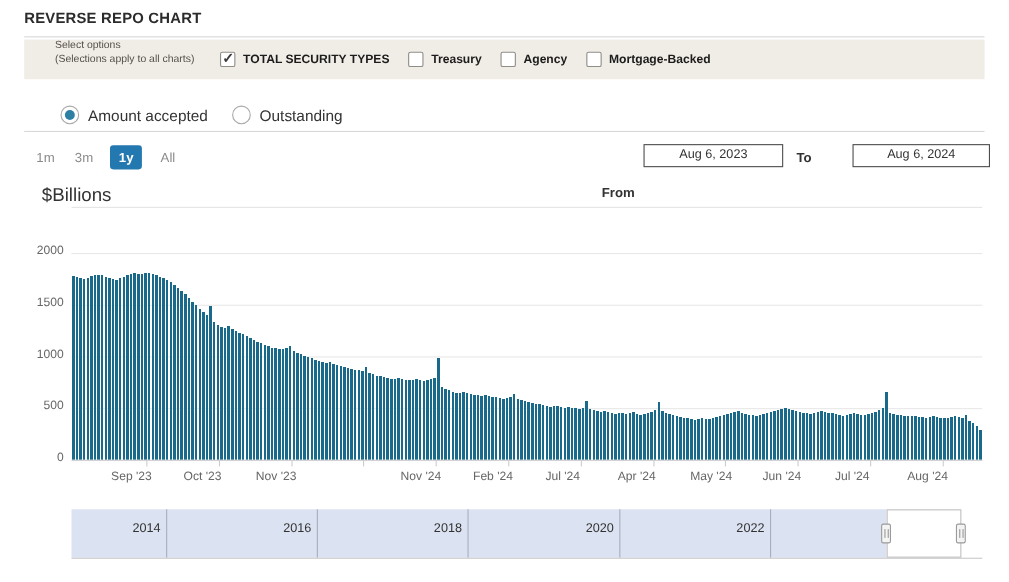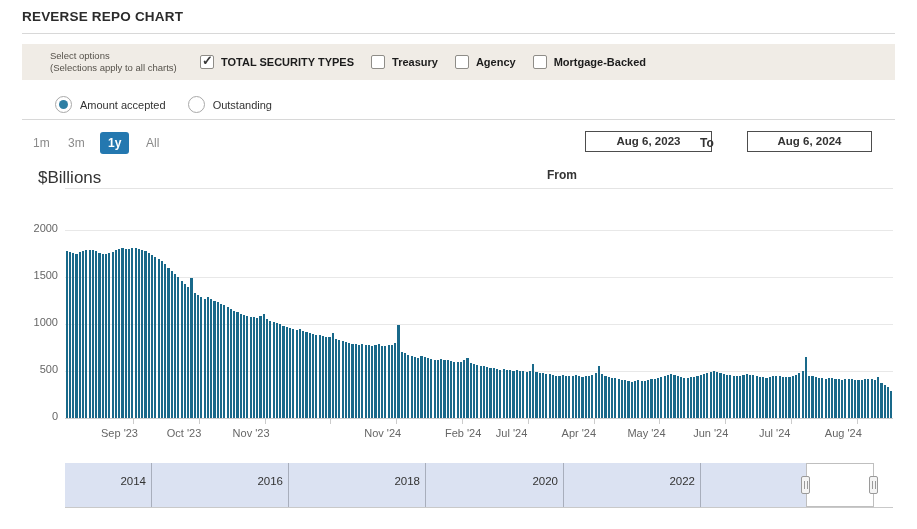--- a/index.html
+++ b/index.html
@@ -6,43 +6,43 @@
   html,body { background:#fff; }
   body { font-family: "Liberation Sans", sans-serif; color:#333; }
   .page { position:relative; width:917px; height:529px; background:#fff; overflow:hidden; }
 
   .title { position:absolute; left:22px; top:9px; font-size:13.5px; font-weight:bold; letter-spacing:.2px; color:#2b2b2b; }
   .rule { position:absolute; left:22px; width:873px; height:1px; background:#d8d8d8; }
   .rule.under-title { top:33px; }
   .rule.under-radios { top:119px; }
 
   
-  .options-bar { position:absolute; left:22px; top:44px; width:873px; height:36px; background:#f0ece6; display:flex; align-items:center; }
+  .options-bar { position:absolute; left:22px; top:36px; width:873px; height:36px; background:#f0ece6; display:flex; }
   .select-options { margin-left:28px; font-size:9.5px; color:#55514a; line-height:1.25; width:140px; }
   .cb-group { display:flex; align-items:center; margin-left:10px; gap:17px; }
   .cb { display:flex; align-items:center; gap:7px; cursor:pointer; }
   .cb .box { width:14px; height:14px; background:#fff; border:1px solid #8f8d88; border-radius:2px; position:relative; }
   .cb .box .mark { display:none; position:absolute; left:1px; top:-3px; font-size:13px; font-weight:bold; color:#3a3a3a; }
   .cb .box.checked .mark { display:block; }
   .cb .cb-label { font-size:11px; font-weight:bold; color:#1c1c1c; }
 
   
   .radio-row { position:absolute; left:55px; top:96px; display:flex; align-items:center; gap:22px; }
   .radio { display:flex; align-items:center; gap:8px; cursor:pointer; }
   .radio .circ { width:17px; height:17px; border-radius:50%; border:1px solid #a9a9a9; background:#fff; position:relative; }
   .radio .circ .dot { display:none; position:absolute; left:3px; top:3px; width:9px; height:9px; border-radius:50%; background:#2e7fa4; }
   .radio .circ.selected .dot { display:block; }
-  .radio .radio-label { font-size:11px; color:#333; }
+  .radio .radio-label { font-size:14px; color:#333; }
 
   
   .range-row { position:absolute; left:0; top:128px; width:917px; height:28px; }
   .range-btn { position:absolute; top:4px; font-size:12px; color:#8a8a8a; cursor:pointer; padding:4px 6px; }
   .range-btn.selected { background:#2478b0; color:#fff; font-weight:bold; border-radius:3px; padding:4px 8px; }
   .date-label { position:absolute; top:8px; font-size:12px; font-weight:bold; color:#333; }
-  .date-input { position:absolute; top:3px; height:21px; background:#fff; border:1px solid #4d4d4d; font-size:11.5px; color:#333; text-align:center; line-height:19px; cursor:text;font-weight:bold; }
+  .date-input { position:absolute; top:3px; height:21px; background:#fff; border:1px solid #4d4d4d; font-size:11.5px; color:#333; text-align:center; line-height:19px; cursor:text; }
 
   
   .y-axis-title { position:absolute; left:38px; top:168px; font-size:17px; color:#333; }
   .plot { position:absolute; left:65px; top:188px; width:828px; height:229px; border-top:1px solid #e4e4e4; }
   .gridline { position:absolute; left:0; width:828px; height:1px; background:#e8e8e8; }
   .axis-line { position:absolute; left:0; top:229px; width:828px; height:1px; background:#cccccc; }
   .ytick { position:absolute; width:42px; text-align:right; font-size:11px; color:#666; }
   .xtick-mark { position:absolute; top:229px; width:1px; height:6px; background:#ccc; }
   .xlabel { position:absolute; top:238px; width:64px; margin-left:-32px; text-align:left; font-size:11px; color:#666; }
   #bars-svg { position:absolute; left:0; top:0; shape-rendering:crispEdges; }
@@ -110,22 +110,22 @@
   <div class="rule under-radios"></div>
 
   <div class="range-row">
     <span class="range-btn" style="left:27px;">1m</span>
     <span class="range-btn" style="left:62px;">3m</span>
     <span class="range-btn selected" style="left:100px;">1y</span>
     <span class="range-btn" style="left:140px;">All</span>
 
     <span class="date-label" style="left:547px;margin-top:32px;">From</span>
     <div class="date-input" style="left:585px; width:127px;">Aug 6, 2023</div>
-    <span class="date-label" style="left:700px;">To</span>
-    <div class="date-input" style="left:747px; width:125px;">Aug 6, 2024</div>
+    <span class="date-label" style="left:724px;">To</span>
+    <div class="date-input" style="left:775px; width:125px;">Aug 6, 2024</div>
   </div>
 
   <div class="y-axis-title">$Billions</div>
 
   <div class="plot">
     <div id="gridlines">
         <div class="gridline" style="top: 182px;"></div>
         <div class="gridline" style="top: 135px;"></div>
         <div class="gridline" style="top: 88px;"></div>
         <div class="gridline" style="top: 41px;"></div>
@@ -390,21 +390,21 @@
         <div class="xlabel" style="left: 68px;">Sep '23</div>
         <div class="xtick-mark" style="left: 133.8px;"></div>
         <div class="xlabel" style="left: 133.8px;">Oct '23</div>
         <div class="xtick-mark" style="left: 199.6px;"></div>
         <div class="xlabel" style="left: 199.6px;">Nov '23</div>
         <div class="xtick-mark" style="left: 265.4px;"></div>
         <div class="xlabel" style="left: 265.4px; margin-top: 47px;">Dec '23</div>
         <div class="xtick-mark" style="left: 331.2px;"></div>
         <div class="xlabel" style="left: 331.2px;">Nov '24</div>
         <div class="xtick-mark" style="left: 397px;"></div>
-        <div class="xlabel" style="left: 412px;">Feb '24</div>
+        <div class="xlabel" style="left: 397px;">Feb '24</div>
         <div class="xtick-mark" style="left: 462.8px;"></div>
         <div class="xlabel" style="left: 462.8px;">Jul '24</div>
         <div class="xtick-mark" style="left: 528.6px;"></div>
         <div class="xlabel" style="left: 528.6px;">Apr '24</div>
         <div class="xtick-mark" style="left: 594.4px;"></div>
         <div class="xlabel" style="left: 594.4px;">May '24</div>
         <div class="xtick-mark" style="left: 660.2px;"></div>
         <div class="xlabel" style="left: 660.2px;">Jun '24</div>
         <div class="xtick-mark" style="left: 726px;"></div>
         <div class="xlabel" style="left: 726px;">Jul '24</div>

